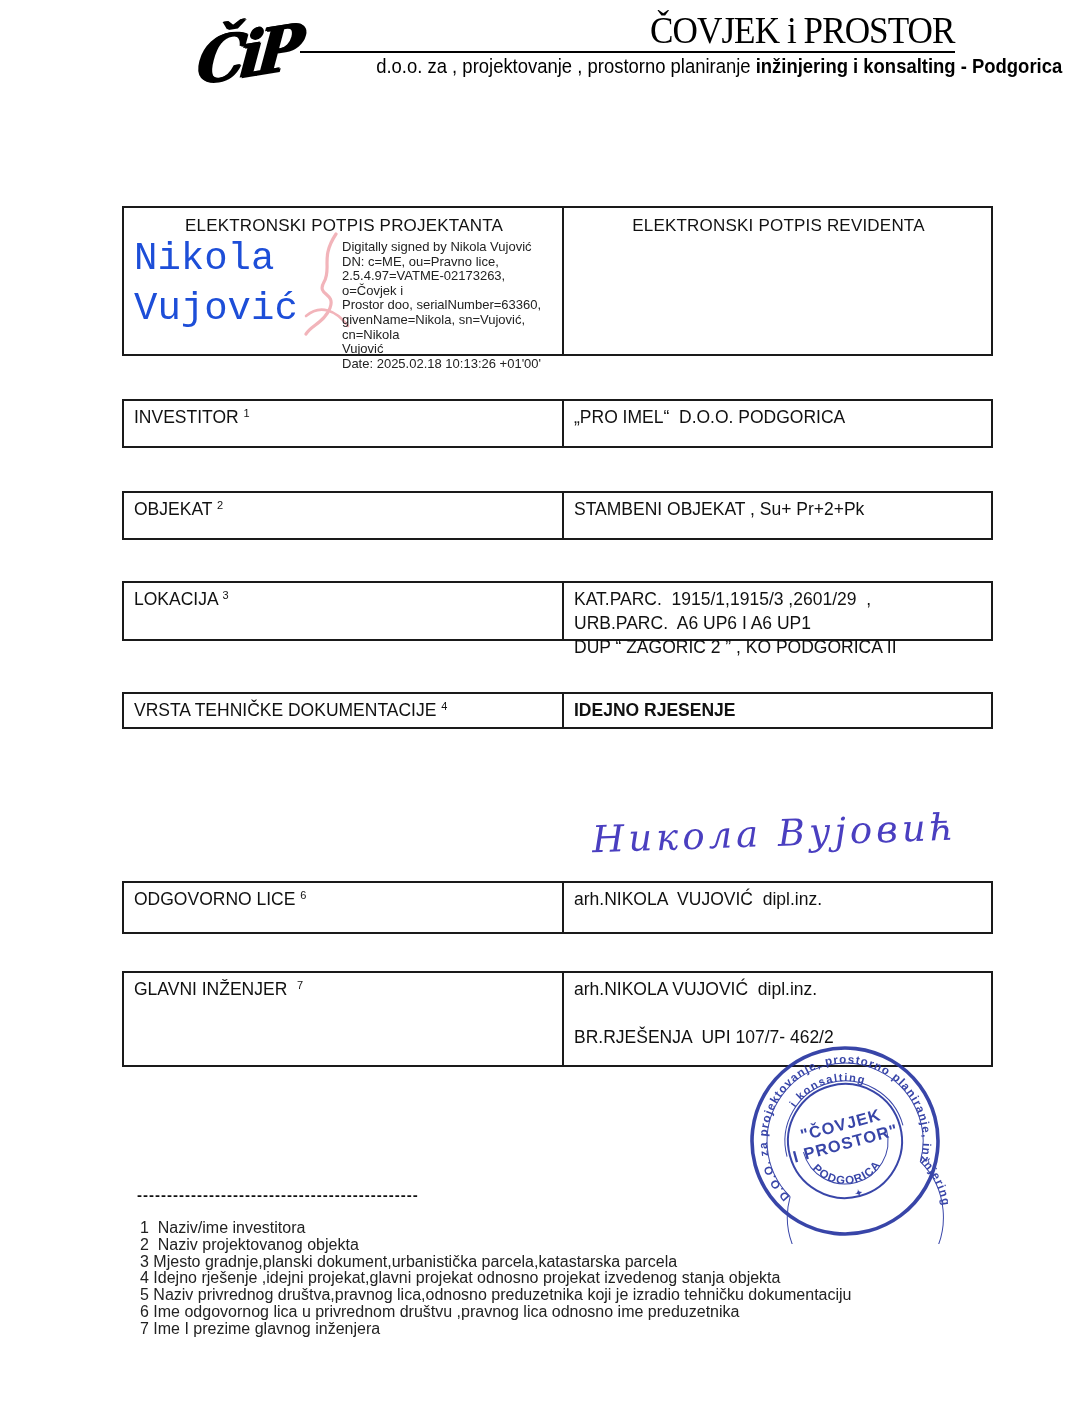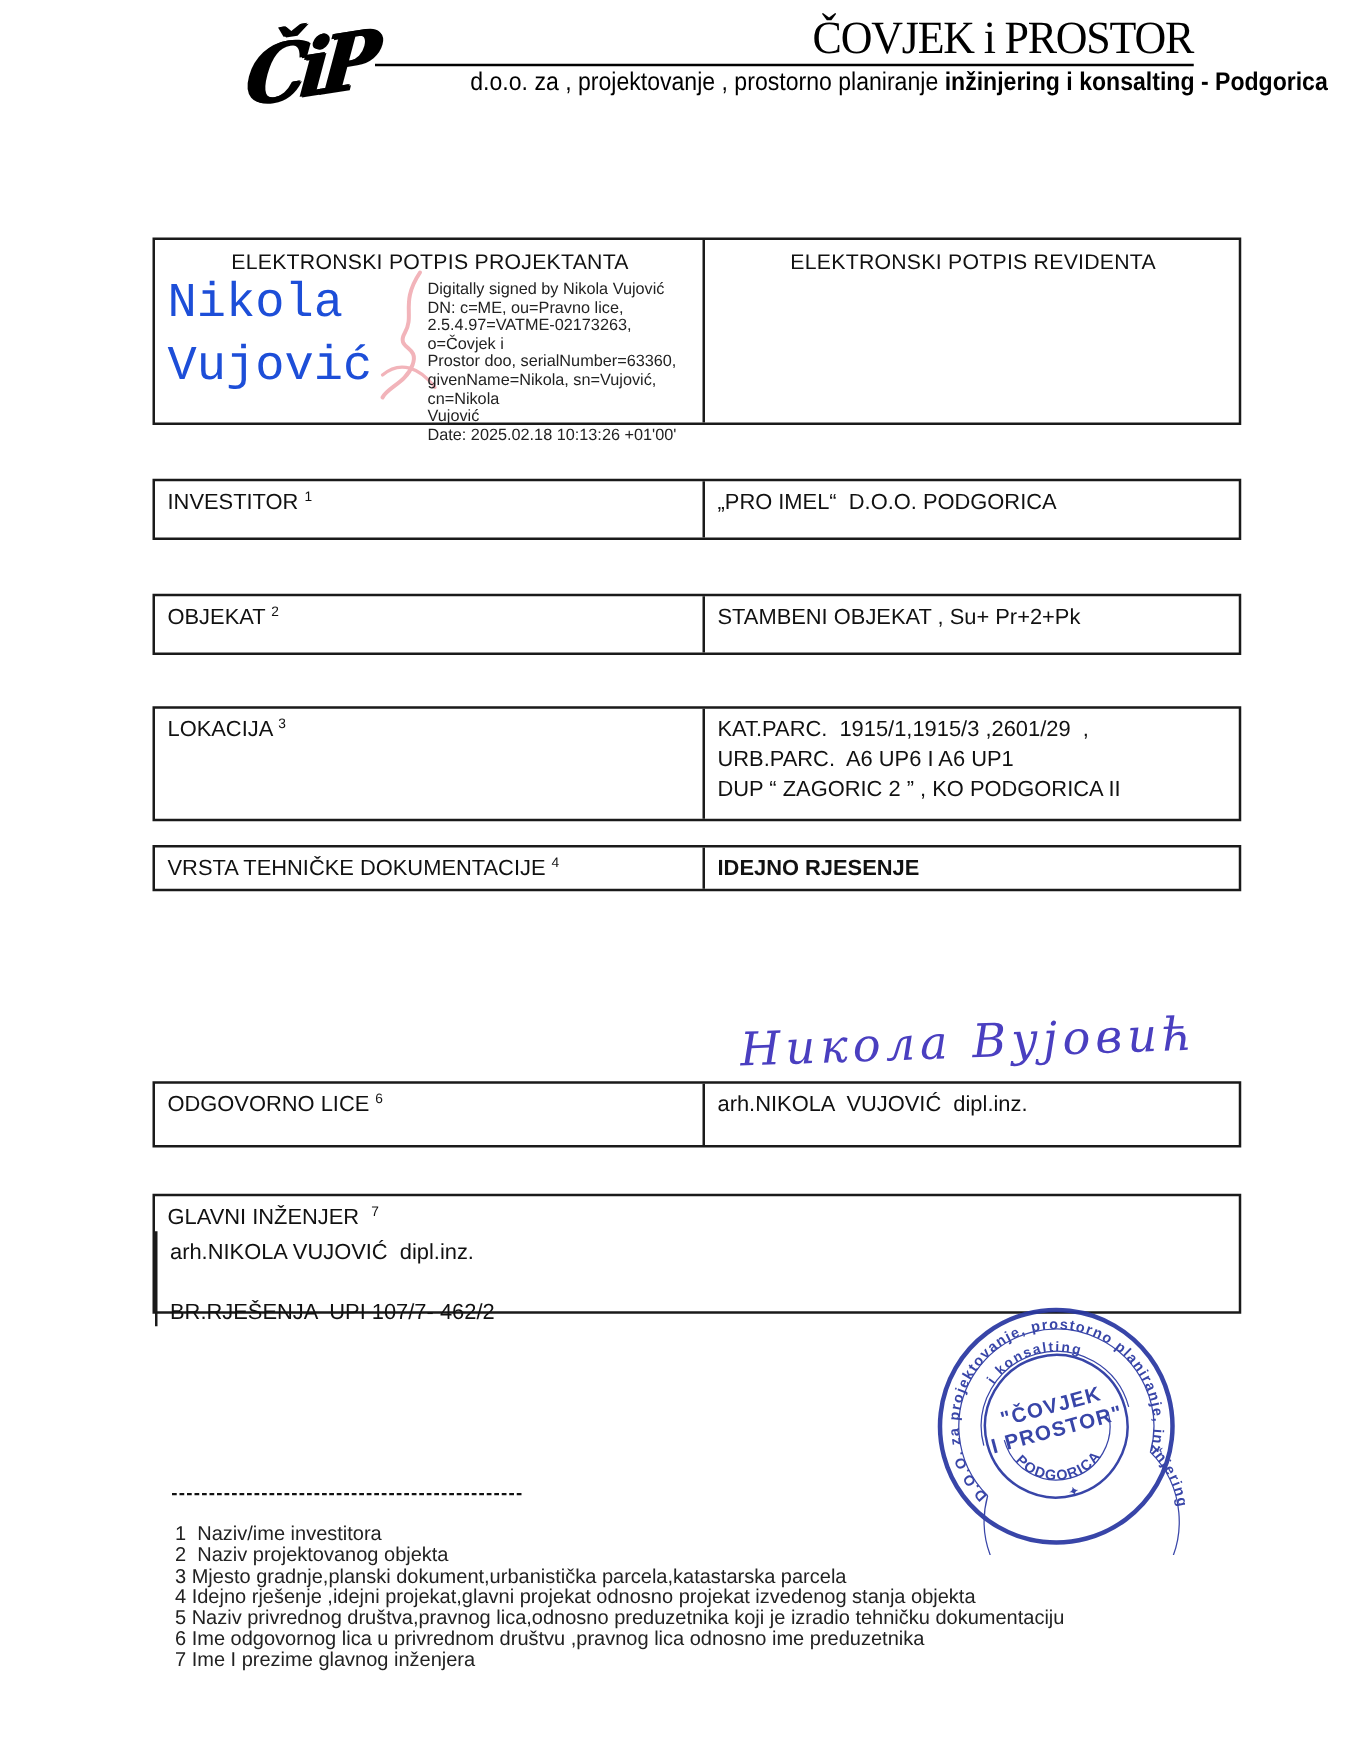--- a/index.html
+++ b/index.html
@@ -14,39 +14,39 @@
   .titleblock{position:absolute;left:300px;top:12px;width:655px;text-align:right;}
   .company-name{font-family:"Liberation Serif",serif;font-size:37px;font-weight:normal;
         letter-spacing:-1px;line-height:38px;color:#000;display:inline-block;
         transform:scaleX(.95);transform-origin:right;}
   .title-rule{border-bottom:2.5px solid #000;margin-top:1px;}
   .company-sub{margin-top:1px;white-space:nowrap;display:inline-block;
         transform:scaleX(.9);transform-origin:right;font-size:20.5px;color:#000;}
   .company-sub b{font-weight:bold;}
 
   
-  .tbl{position:absolute;left:122px;width:871px;border:2px solid #1a1a1a;display:flex;box-sizing:border-box;}
+  .tbl{position:absolute;left:122px;width:871px;border:2px solid #1a1a1a;display:flex;box-sizing:border-box;margin-top:16px;}
   .cell-l{width:438px;box-sizing:border-box;padding:4px 8px 0 10px;position:relative;}
   .cell-r{flex:1;border-left:2px solid #1a1a1a;box-sizing:border-box;padding:4px 8px 0 10px;position:relative;}
   .lbl,.val{font-size:17.5px;line-height:24px;white-space:pre-wrap;}
   .val.bold{font-weight:bold;}
   sup.fn{font-size:11px;vertical-align:super;line-height:0;}
 
   
   .sigtbl{top:190px;height:150px;}
   .sig-header{text-align:center;font-size:17px;padding-top:4px;letter-spacing:.2px;}
   .signer-name{position:absolute;left:10px;top:26px;font-size:39px;line-height:50px;color:#1d4ed8;font-family:Liberation Mono, monospace;}
   .sig-details{position:absolute;left:218px;top:32px;width:210px;font-size:13px;line-height:14.6px;
         color:#222;white-space:pre-line;}
   .flourish{position:absolute;left:178px;top:22px;}
 
   
-  .r0{top:383px;height:49px;} .r1{top:475px;height:49px;} .r2{top:565px;height:92px;}
+  .r0{top:383px;height:49px;} .r1{top:475px;height:49px;} .r2{top:565px;height:60px;}
   .r3{top:676px;height:37px;} .r4{top:775px;height:48px;} .r5{top:865px;height:53px;}
-  .r6{top:955px;height:96px;flex-direction:column;}
+  .r6{top:955px;height:96px;}
   .val-gap{margin-top:24px;}
 
   
   .handsign{position:absolute;left:592px;top:812px;font-family:"DejaVu Serif",serif;
         font-style:italic;font-size:37px;color:#4a3fc0;transform:rotate(-2deg);
         letter-spacing:4px;white-space:nowrap;}
 
   
   .stamp{position:absolute;left:742px;top:1038px;opacity:.93;}
 

